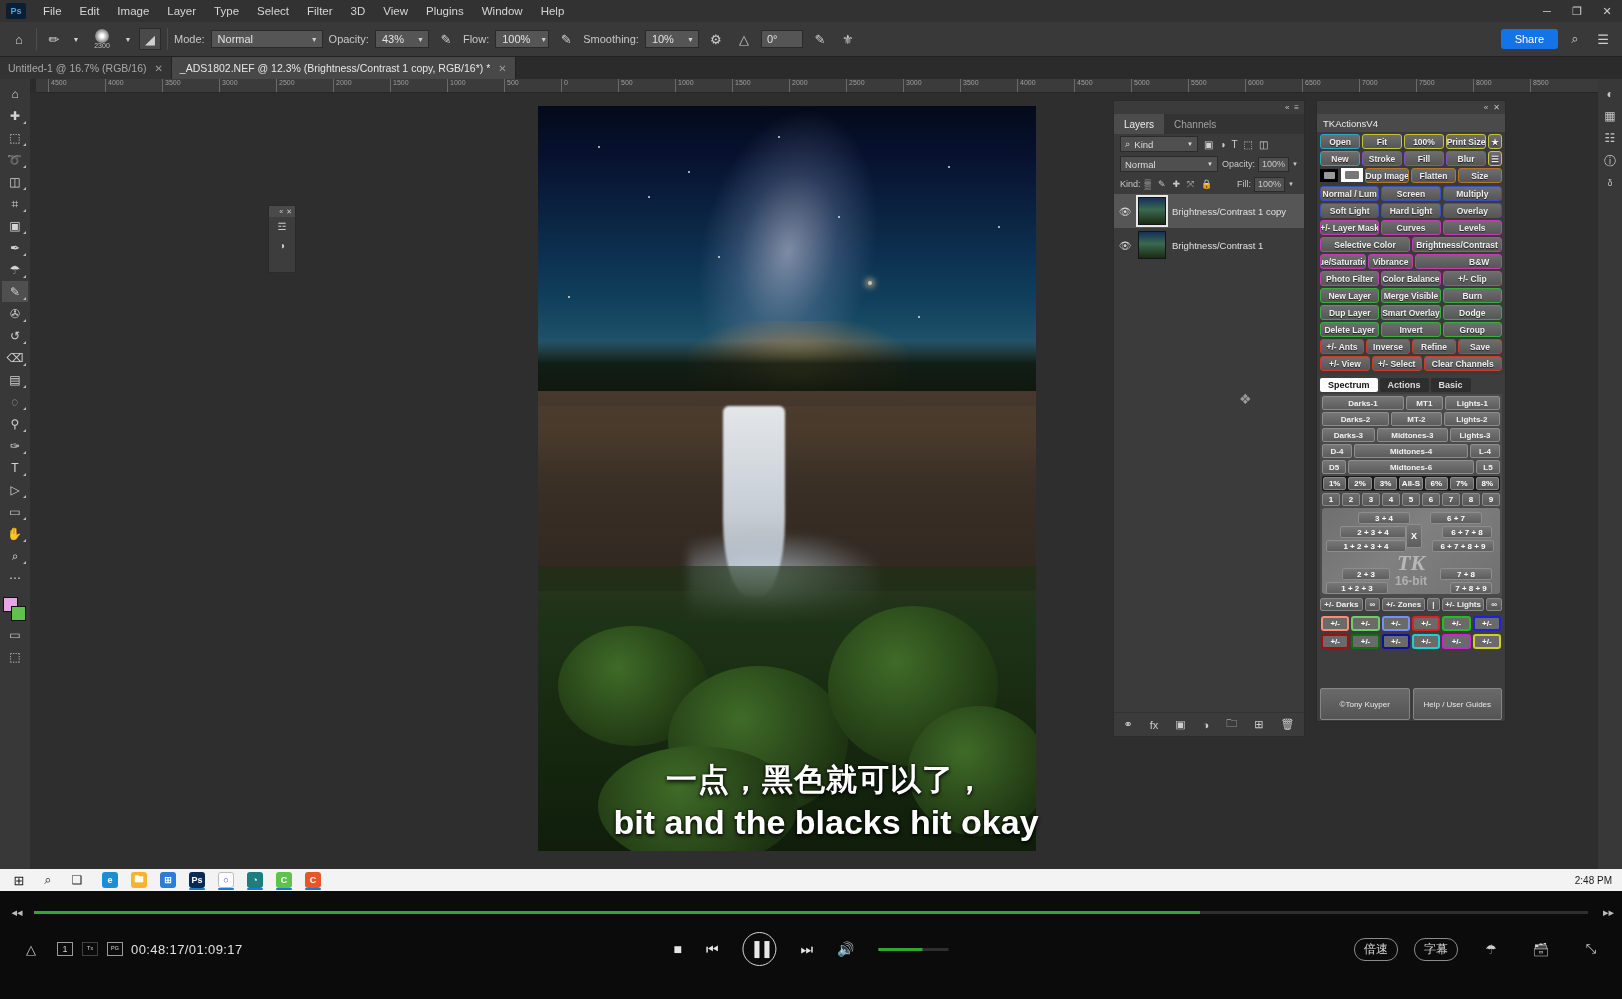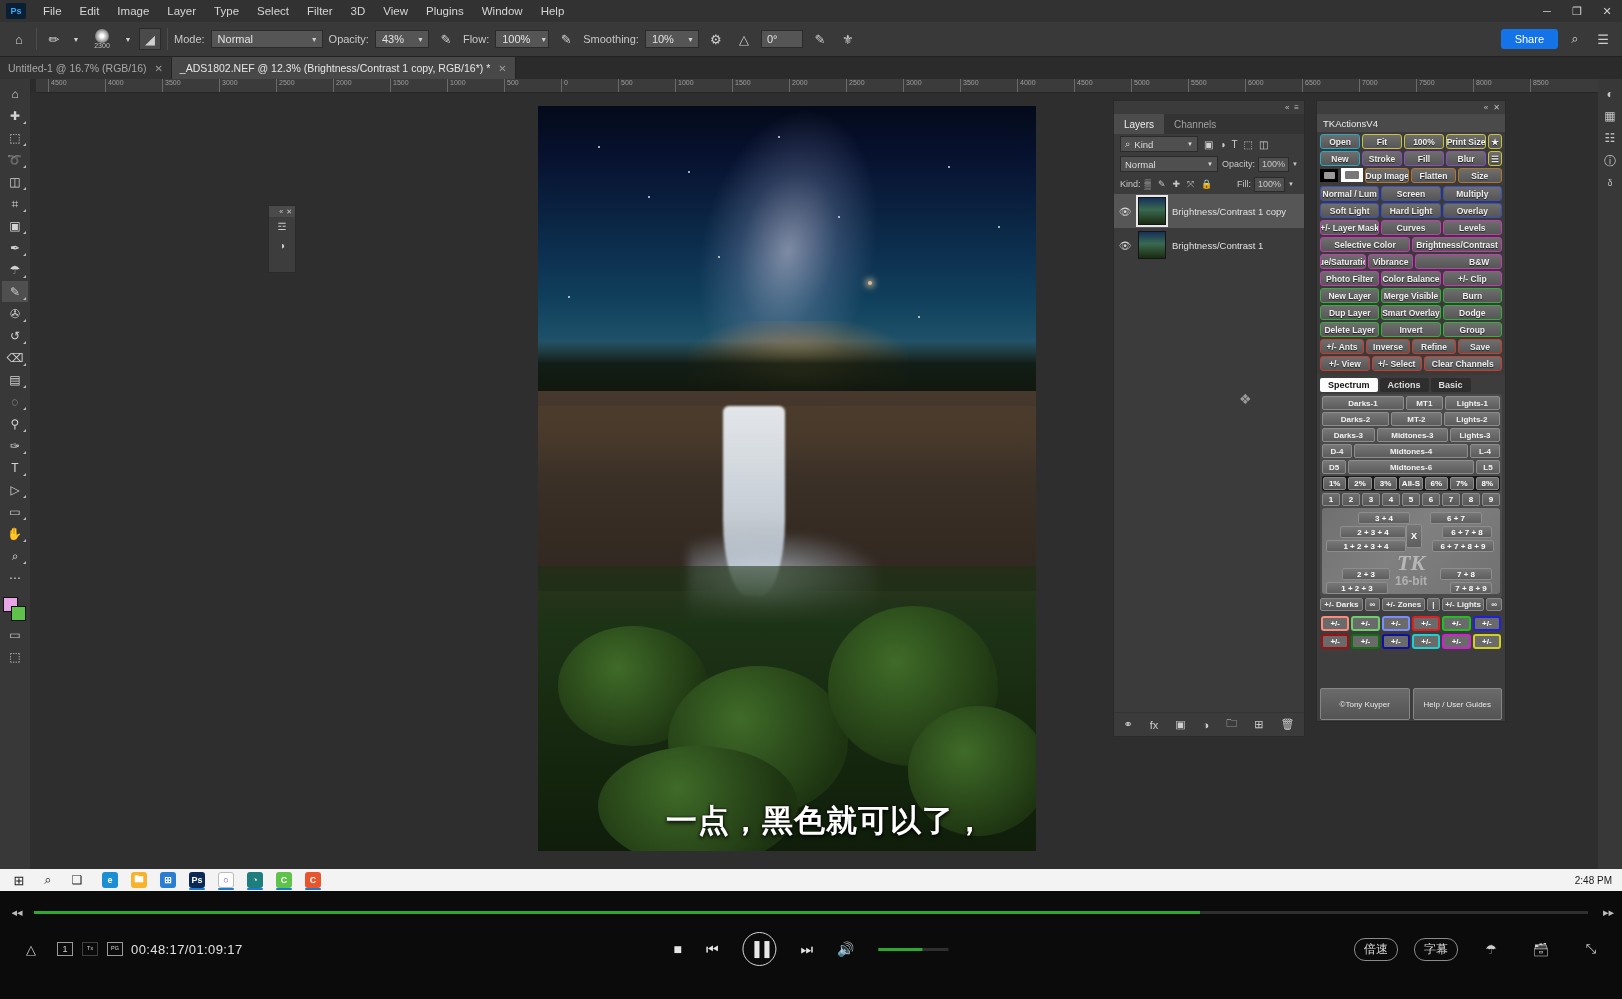--- a/index.html
+++ b/index.html
@@ -421,20 +421,21 @@
       <div class="foreground"></div>
       <div class="bush" style="left:20px;top:520px;width:150px;height:120px"></div>
       <div class="bush" style="left:130px;top:560px;width:180px;height:150px"></div>
       <div class="bush" style="left:290px;top:500px;width:170px;height:160px"></div>
       <div class="bush" style="left:370px;top:600px;width:140px;height:130px"></div>
       <div class="bush" style="left:60px;top:640px;width:200px;height:120px"></div>
     </div>
 
     <div class="subs">
       <div class="sub-cn">一点，黑色就可以了，</div>
+      <div class="sub-en">bit and the blacks hit okay</div>
     </div>
   </div>
 
   <div class="statusbar">
     <span>12.34%</span>
     <span>
       <span>Doc:</span>
       <span>206.9M/749.7M</span>
     </span>
     <span>›</span>

